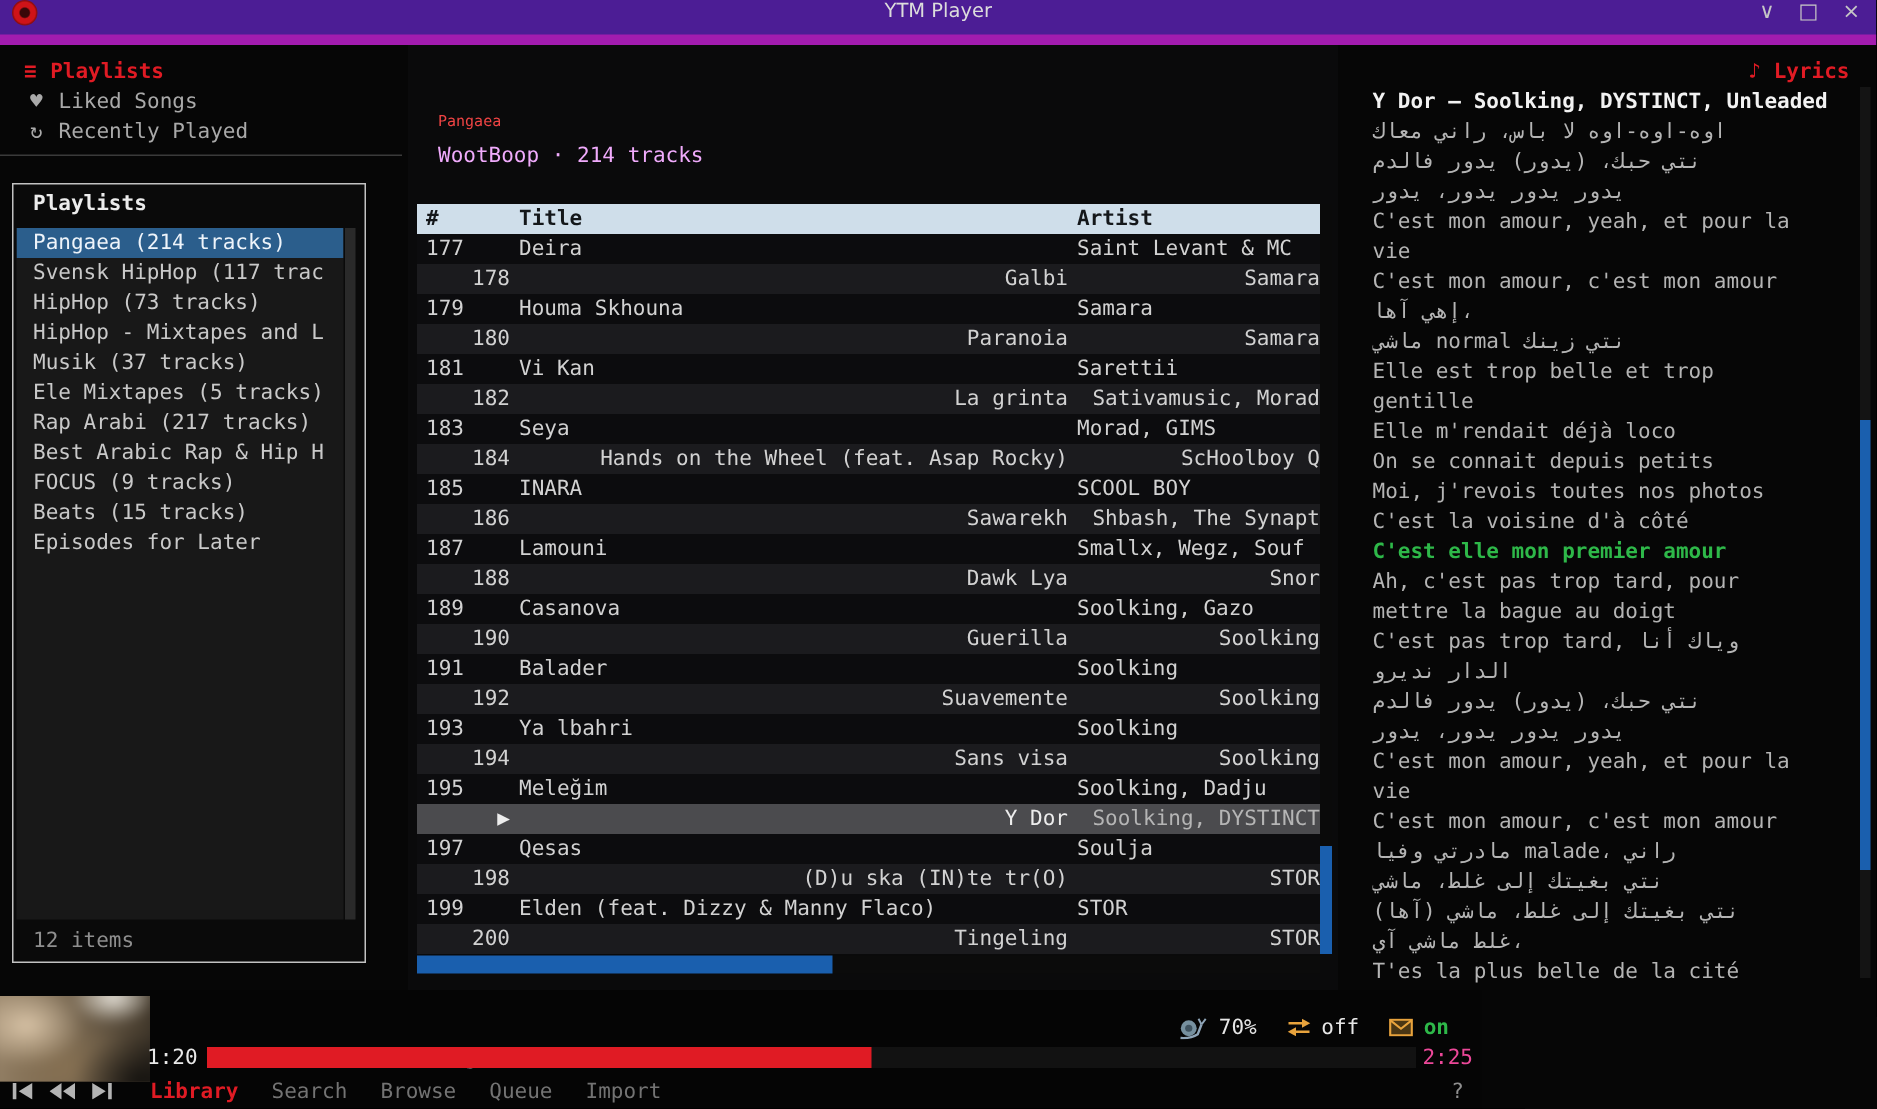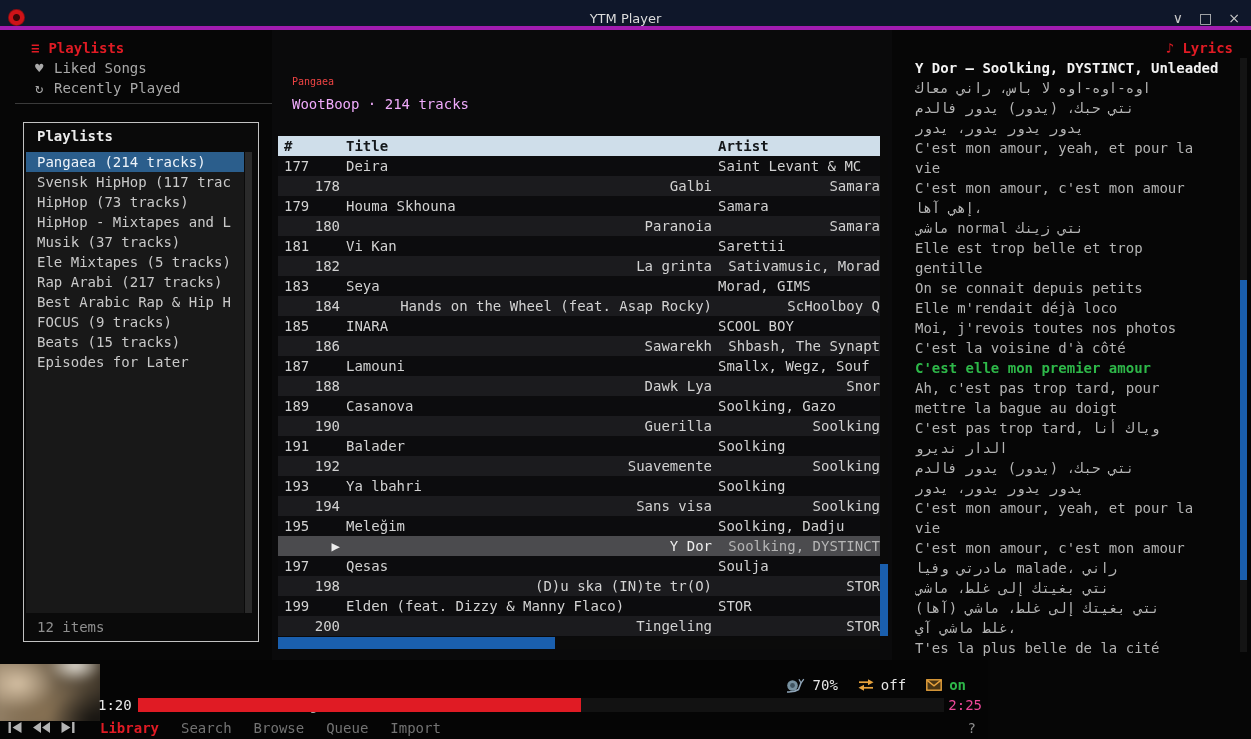--- a/index.html
+++ b/index.html
@@ -9,32 +9,32 @@
     --active-green:#2eb849;
     --icon-orange:#e8a33d;
     --header-bg:#cfdeea;
   }
   *{margin:0;padding:0;box-sizing:border-box;}
   html,body{background:#000;}
   .app{position:relative;width:1251px;height:739px;background:#060606;overflow:hidden;
        font-family:"DejaVu Sans Mono",monospace;font-size:14px;color:#d6d6d6;}
 
   
-  .titlebar{position:absolute;top:0;left:0;right:0;height:30px;background:#0f172a;
-            border-bottom:4px solid #a21caf;display:flex;align-items:flex-end;
+  .titlebar{position:absolute;top:0;left:0;right:0;height:30px;background:#4c1d95;
+            border-bottom:7px solid #a21caf;display:flex;align-items:flex-start;
             font-family:"DejaVu Sans",sans-serif;}
   .app-icon{width:17px;height:17px;border-radius:50%;margin-left:8px;z-index:2;
             background:radial-gradient(circle at 50% 50%, #3a0708 0 3px, #cf1318 4px 7px, #8e0d11 8px);}
   .tb-title{position:absolute;left:0;right:0;text-align:center;color:#dcdcdc;font-size:13px;}
   .tb-controls{margin-left:auto;display:flex;gap:16px;padding-right:11px;color:#c6c6c6;
                font-size:14px;z-index:2;}
   .tb-btn{cursor:default;}
 
   
-  .sidebar{position:absolute;top:30px;left:15px;width:272px;height:630px;}
+  .sidebar{position:absolute;top:30px;left:0;width:272px;height:630px;}
   .side-menu{position:absolute;top:8px;left:16px;color:var(--accent-red);font-weight:bold;height:20px;line-height:20px;}
   .side-menu .ham{margin-right:9px;}
   .side-shortcuts{position:absolute;top:28px;left:20px;}
   .shortcut{height:20px;line-height:20px;color:#a9a9a9;white-space:nowrap;}
   .shortcut .ic{display:inline-block;width:19px;}
   .side-div{position:absolute;top:73px;left:0;width:268px;border-top:1px solid #3a3a3a;}
   .pl-box{position:absolute;top:92px;left:8px;width:236px;height:520px;
           border:1px solid #c2c2c2;background:#0a0a0a;}
   .pl-title{position:absolute;top:5px;left:13px;font-weight:bold;color:#ececec;}
   .pl-list{position:absolute;top:29px;left:2px;width:218px;height:461px;background:#181818;overflow:hidden;}
@@ -296,22 +296,22 @@
       <div class="lyr-line">اوه-اوه-اوه لا باس، راني معاك</div>
         <div class="lyr-line alt">نتي حبك، (يدور) يدور فالدم</div>
         <div class="lyr-line">يدور يدور يدور، يدور</div>
         <div class="lyr-line alt">C'est mon amour, yeah, et pour la</div>
         <div class="lyr-line">vie</div>
         <div class="lyr-line alt">C'est mon amour, c'est mon amour</div>
         <div class="lyr-line">إهي آها،</div>
         <div class="lyr-line alt">ماشي normal نتي زينك</div>
         <div class="lyr-line">Elle est trop belle et trop</div>
         <div class="lyr-line alt">gentille</div>
+        <div class="lyr-line alt">Elle m'rendait déjà loco</div>
         <div class="lyr-line">On se connait depuis petits</div>
-        <div class="lyr-line alt">Elle m'rendait déjà loco</div>
         <div class="lyr-line">Moi, j'revois toutes nos photos</div>
         <div class="lyr-line alt">C'est la voisine d'à côté</div>
         <div class="lyr-line current">C'est elle mon premier amour</div>
         <div class="lyr-line alt">Ah, c'est pas trop tard, pour</div>
         <div class="lyr-line">mettre la bague au doigt</div>
         <div class="lyr-line alt">C'est pas trop tard, وياك أنا</div>
         <div class="lyr-line">الدار نديرو</div>
         <div class="lyr-line alt">نتي حبك، (يدور) يدور فالدم</div>
         <div class="lyr-line">يدور يدور يدور، يدور</div>
         <div class="lyr-line alt">C'est mon amour, yeah, et pour la</div>

